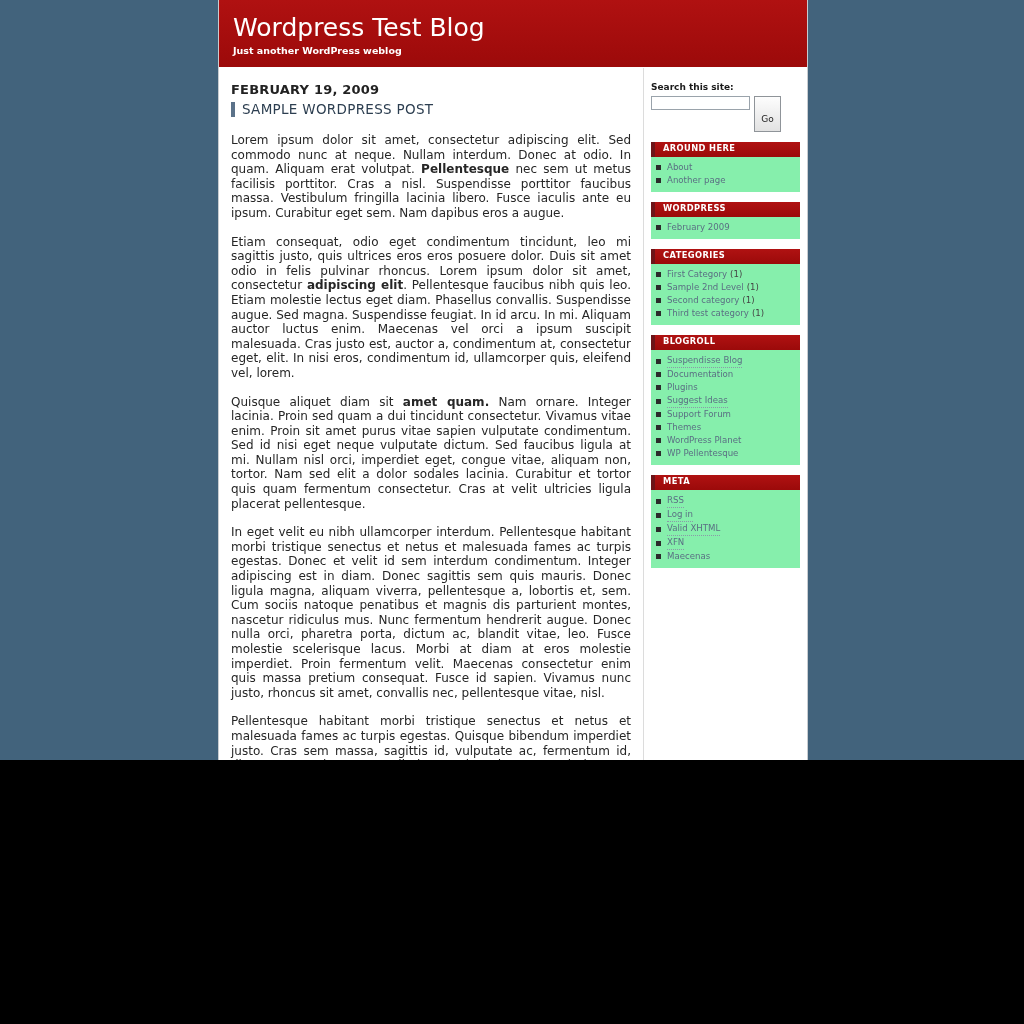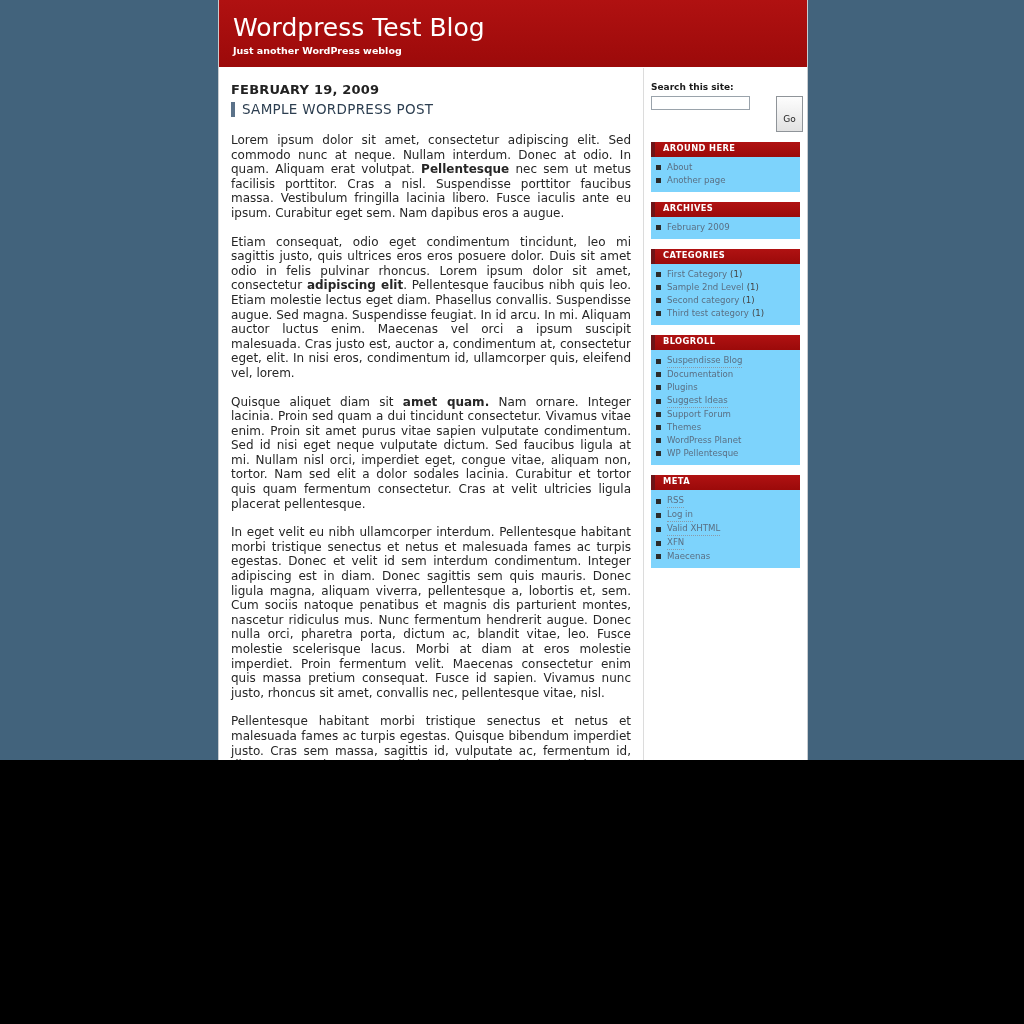--- a/index.html
+++ b/index.html
@@ -207,41 +207,40 @@
     height: 16px;
     min-width: 27px;
     border: 1px solid #8f9499;
     background: linear-gradient(#fdfdfd, #e2e2e2);
     font-size: 9px;
     color: #222222;
     padding: 17px 5px;
     box-sizing: border-box;
     cursor: pointer;
     font-family: "DejaVu Sans", "Liberation Sans", sans-serif;
-    margin-left: 22px;
   }
 
   .widget {
     margin-bottom: 10px;
     background: #eeeeee;
   }
   .widget-head {
     background: #a50d0d;
     background: linear-gradient(#b01212, #9b0a0a);
     color: #ffffff;
     font-size: 8.3px;
     font-weight: bold;
     letter-spacing: 0.4px;
     padding: 1px 0 3px 8px;
     border-left: 4px solid #6d1418;
     height: 11px;
     line-height: 11px;
   }
   .widget-body {
-    background: #7dd3fc;
+    background: #86efac;
     padding: 4px 0 5px 0;
   }
   .widget-body ul {
     list-style: none;
     margin: 0;
     padding: 0;
   }
   .widget-body li {
     font-size: 8.6px;
     line-height: 13px;
@@ -341,21 +340,21 @@
                     <a href="#">About</a>
                   </li>
                   <li>
                     <span class="sq"></span>
                     <a href="#">Another page</a>
                   </li>
                 </ul>
               </div>
             </div>
             <div class="widget">
-              <div class="widget-head">ARCHIVES</div>
+              <div class="widget-head">WORDPRESS</div>
               <div class="widget-body">
                 <ul>
                   <li>
                     <span class="sq"></span>
                     <a href="#">February 2009</a>
                   </li>
                 </ul>
               </div>
             </div>
             <div class="widget">

